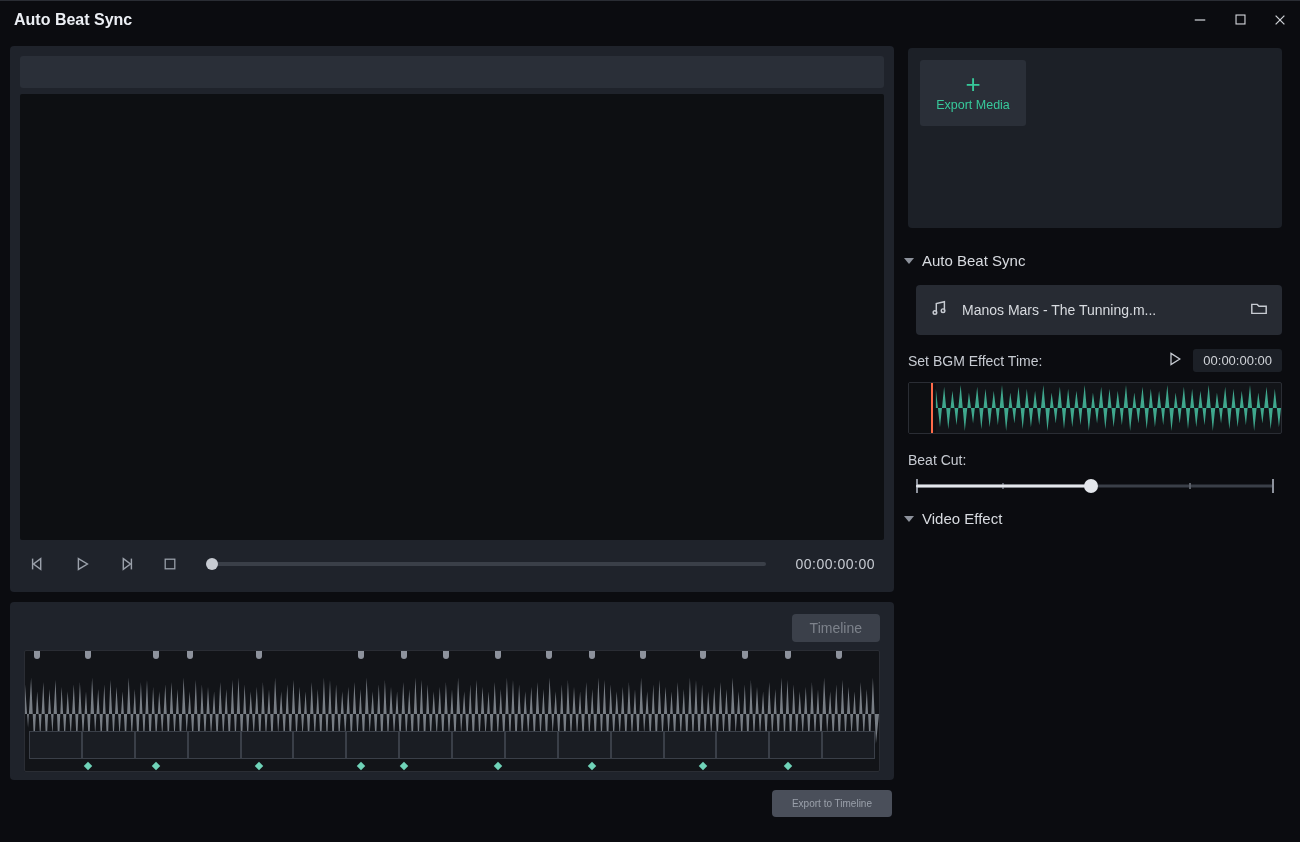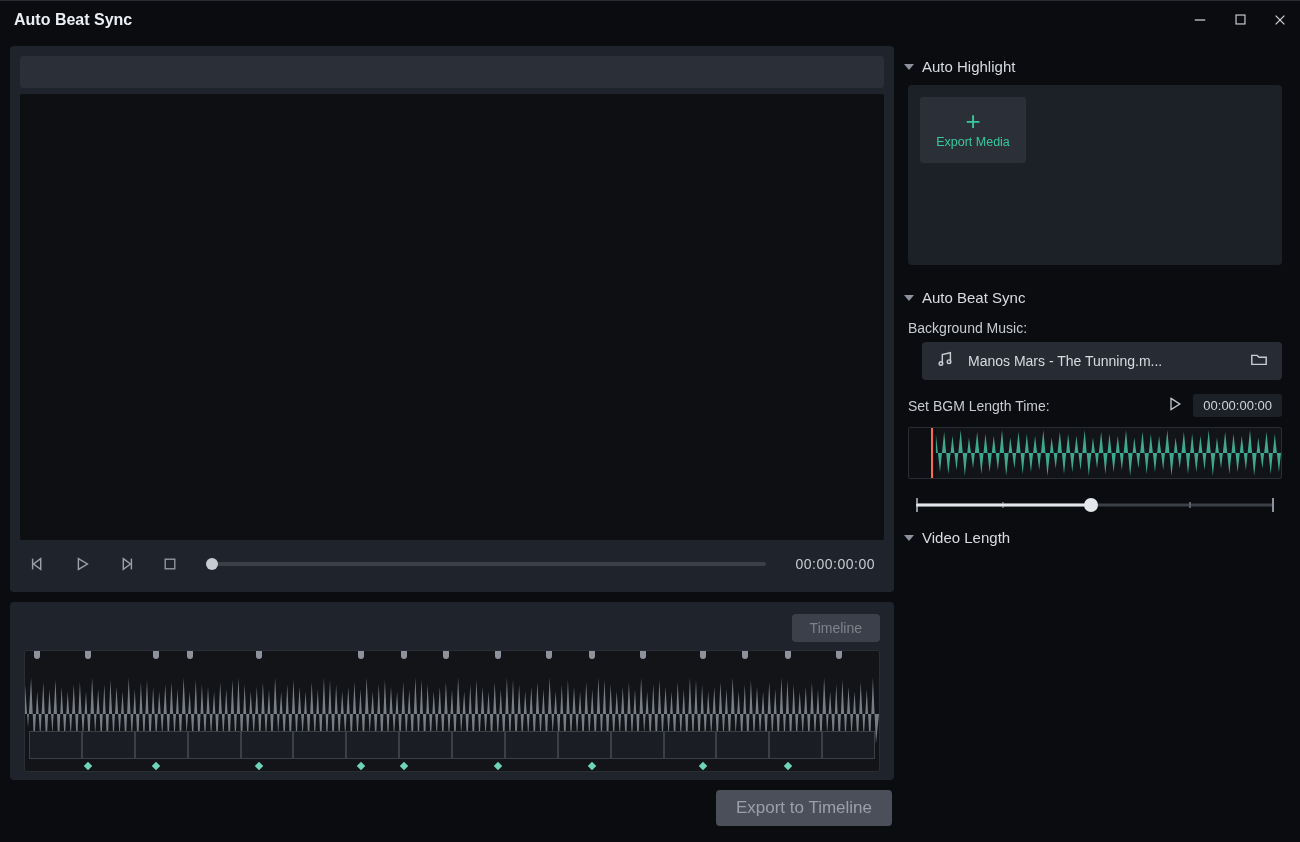--- a/index.html
+++ b/index.html
@@ -99,21 +99,21 @@
   .waveform-svg { width:100%; height:100%; }
   .segments {
     position:absolute; left:4px; right:4px; bottom:12px; height:28px;
     display:flex; gap:0;
   }
   .segments div { flex:1; border:1px solid #3a3f48; background:#1a1d23; }
 
   .export-row { display:flex; justify-content:flex-end; padding-right:2px;}
   .export-btn {
     background:#4a4f5a; color:#9aa0aa;
-    border-radius:4px; padding:8px 20px; font-size:17px;
+    border-radius:4px; padding:8px 20px; font-size:10px;
   }
 
   
   .right {
     flex:1;
     padding: 10px 8px 10px 0;
     display:flex; flex-direction:column;
   }
   .right-scroll {
     flex:1;
@@ -151,23 +151,23 @@
   .label { font-size:14px; color:#c7cbd2; }
 
   .len-input {
     flex:1; height:30px; background:#1c2027; border-radius:4px;
     display:flex; align-items:center; justify-content:space-between;
     padding:0 10px; color:#6a6f78; font-size:13px;
   }
   .help-icn { width:18px; height:18px; border:1.4px solid #8d929c; border-radius:50%; display:inline-flex; align-items:center; justify-content:center; font-size:11px; color:#8d929c; }
 
   .bgm-box {
-    margin: 6px 0 14px 20px;
+    margin: 6px 0 14px 14px;
     background:#272b33; border-radius:4px;
-    height:38px; display:flex; align-items:center; gap:14px;
+    height:50px; display:flex; align-items:center; gap:14px;
     padding:12px 14px;
   }
   .bgm-box .music-icn svg { stroke:#c7cbd2; fill:none; stroke-width:1.6; }
   .bgm-name { flex:1; font-size:14px; color:#d8dbe0; overflow:hidden; white-space:nowrap; text-overflow:ellipsis; }
   .folder-icn svg { stroke:#c7cbd2; fill:none; stroke-width:1.6; }
 
   .bgm-row {
     display:flex; align-items:center; justify-content:space-between;
     margin: 0 0 10px 6px;
   }
@@ -356,58 +356,51 @@
     </div>
 
     <div class="export-row">
       <div class="export-btn">Export to Timeline</div>
     </div>
   </div>
 
   <div class="right">
     <div class="right-scroll">
 
-      <div class="section-head">
-        <svg viewBox="0 0 10 10">
-            <polygon points="0,2 10,2 5,8"></polygon>
-          </svg>
-        <span>Auto Highlight</span>
-      </div>
 
       <div class="dropzone">
         <div class="import-tile">
           <div class="plus">+</div>
           <div class="lbl">Export Media</div>
         </div>
       </div>
 
 
       <div class="section-head">
         <svg viewBox="0 0 10 10">
             <polygon points="0,2 10,2 5,8"></polygon>
           </svg>
         <span>Auto Beat Sync</span>
       </div>
 
-      <div class="label" style="margin:4px 0 0 6px;">Background Music:</div>
 
       <div class="bgm-box">
         <span class="music-icn"><svg viewBox="0 0 20 20" width="18" height="18">
               <path d="M7 15 V5 L16 3 V13"></path>
               <circle cx="5.5" cy="15" r="2"></circle>
               <circle cx="14.5" cy="13" r="2"></circle>
             </svg></span>
         <div class="bgm-name">Manos Mars - The Tunning.m...</div>
         <span class="folder-icn"><svg viewBox="0 0 20 20" width="18" height="18">
               <path d="M2 6 h6 l2 2 h8 v8 h-16 z"></path>
             </svg></span>
       </div>
 
       <div class="bgm-row">
-        <span class="label">Set BGM Length Time:</span>
+        <span class="label">Set BGM Effect Time:</span>
         <div style="display:flex; align-items:center; gap:10px;">
           <span class="play-icn"><svg viewBox="0 0 20 20" width="16" height="16">
                 <polygon points="5,3 16,10 5,17"></polygon>
               </svg></span>
           <span class="time-box">00:00:00:00</span>
         </div>
       </div>
 
       <div class="wave-thumb">
         <svg width="100%" height="100%" viewBox="0 0 360 52" preserveAspectRatio="none">
@@ -419,35 +412,36 @@
             L146,4 L150,48 L154,6 L158,46 L162,8 L166,44 L170,2 L174,50 L178,10 L182,42
             L186,4 L190,48 L194,6 L198,46 L202,8 L206,44 L210,2 L214,50 L218,10 L222,42
             L226,4 L230,48 L234,6 L238,46 L242,8 L246,44 L250,2 L254,50 L258,10 L262,42
             L266,4 L270,48 L274,6 L278,46 L282,8 L286,44 L290,2 L294,50 L298,10 L302,42
             L306,4 L310,48 L314,6 L318,46 L322,8 L326,44 L330,2 L334,50 L338,10 L342,42
             L346,4 L350,48 L354,6 L358,46 L360,26 Z"></path>
         </svg>
         <div class="cursor"></div>
       </div>
 
+      <div class="label" style="margin:0 0 10px 6px;">Beat Cut:</div>
 
       <div class="slider-row">
         <div class="slider-track"></div>
         <div class="slider-endcap" style="left:8px;"></div>
         <div class="slider-tick" style="left:25%;"></div>
         <div class="slider-tick" style="left:75%;"></div>
         <div class="slider-endcap" style="right:8px;"></div>
         <div class="slider-fill" style="left:8px; width:48%;"></div>
         <div class="slider-knob" style="left:49%;"></div>
       </div>
 
       <div class="section-head">
         <svg viewBox="0 0 10 10">
             <polygon points="0,2 10,2 5,8"></polygon>
           </svg>
-        <span>Video Length</span>
+        <span>Video Effect</span>
       </div>
 
 
       <div style="height:10px;"></div>
     </div>
   </div>
 </div>
 
 </body></html>

